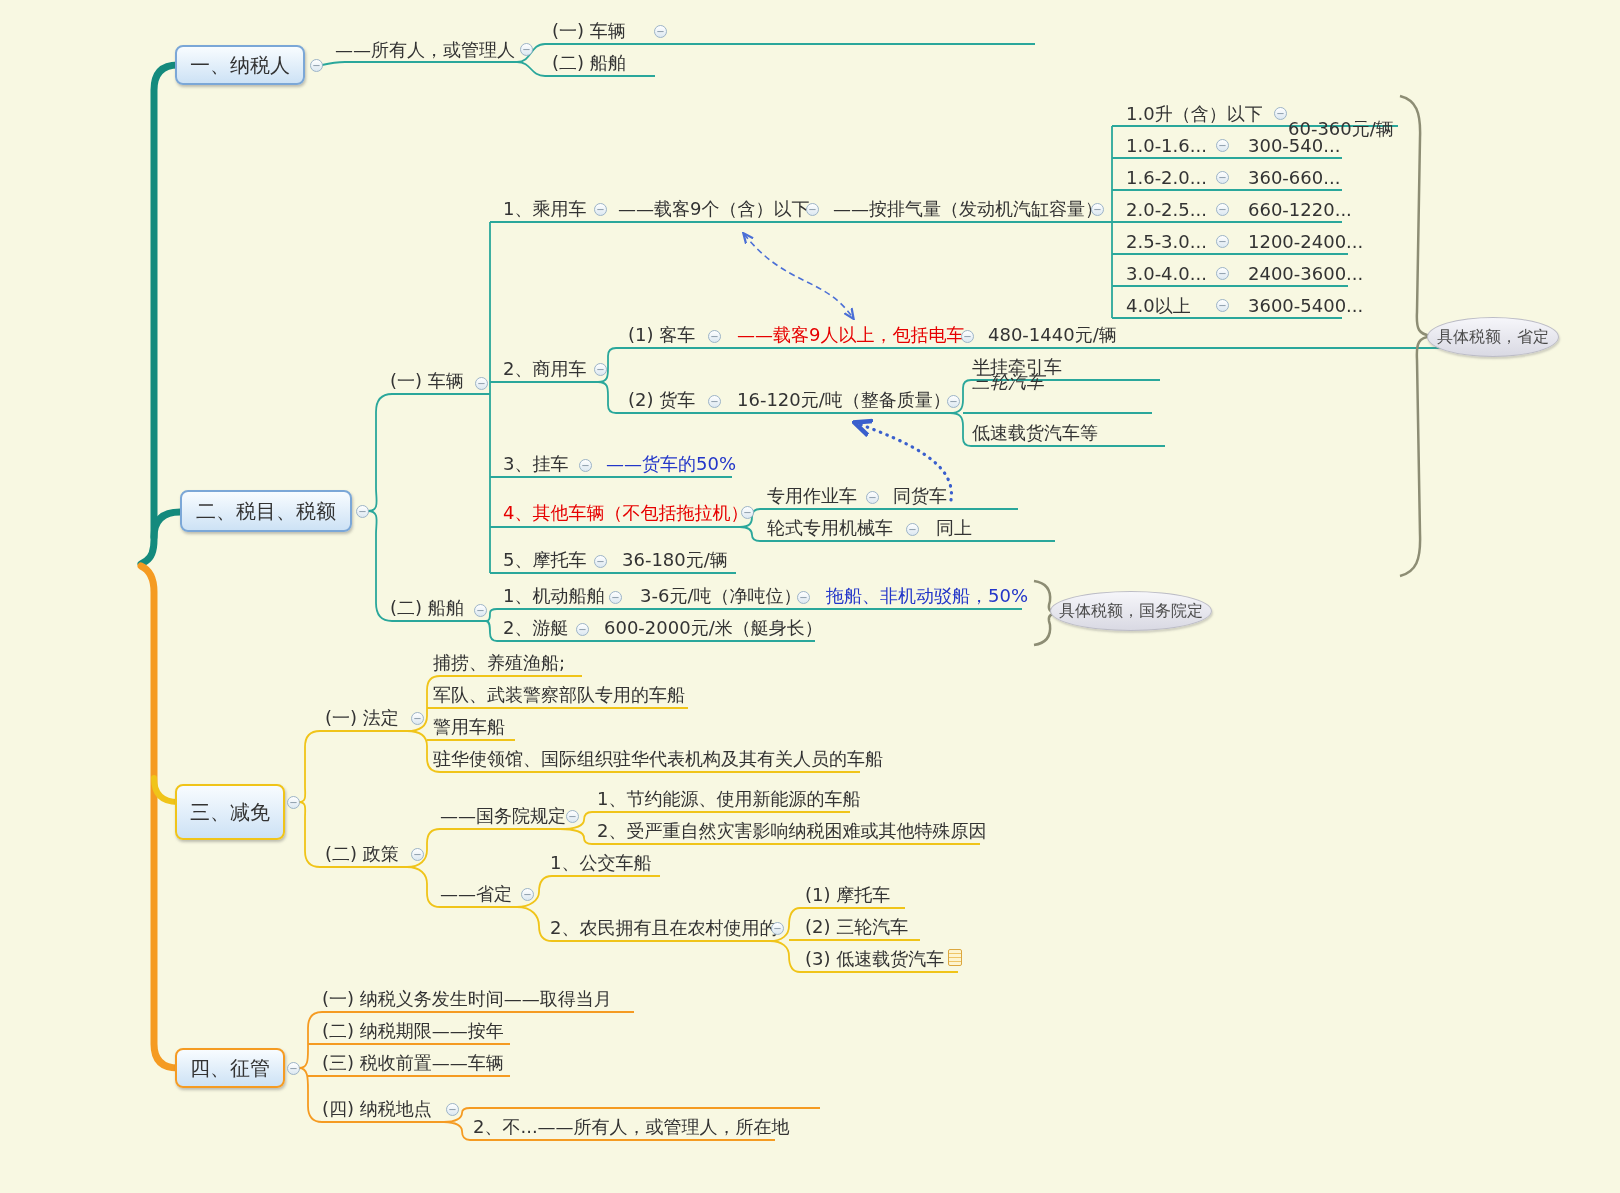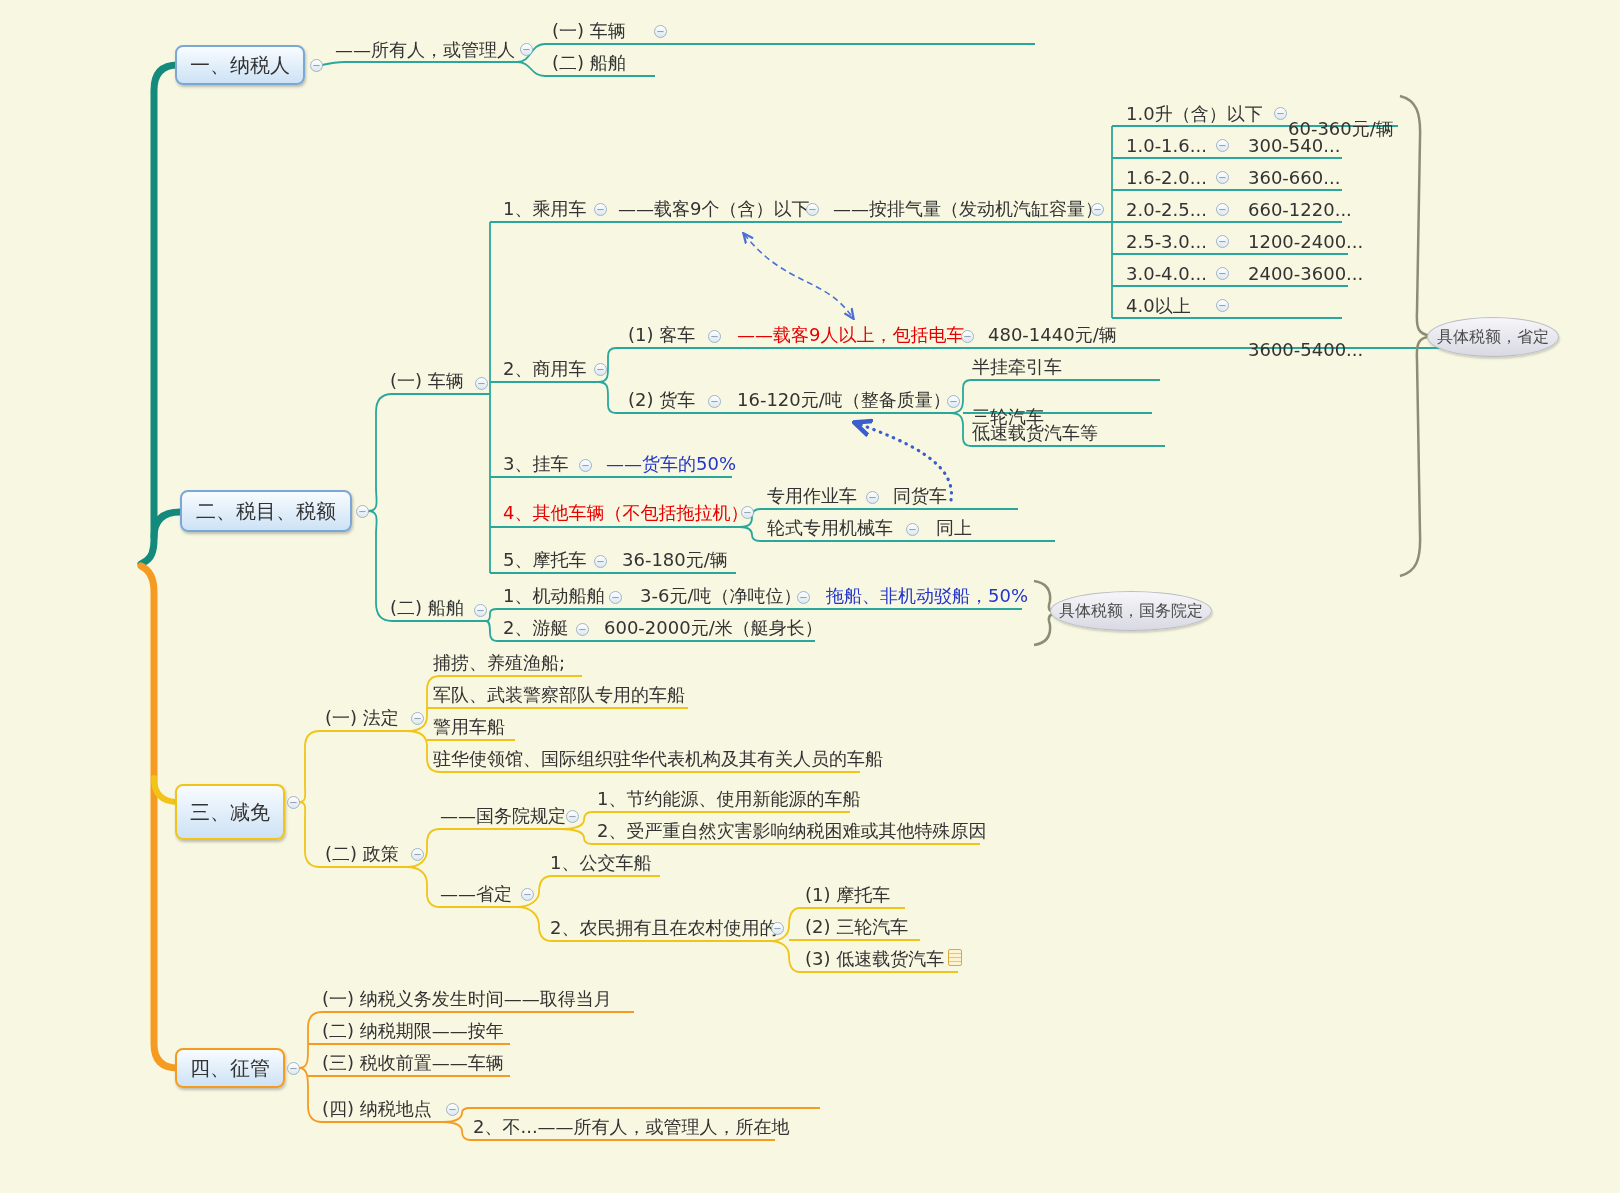--- a/index.html
+++ b/index.html
@@ -122,30 +122,30 @@
 <div class="t" style="left:1248px;top:134px;">300-540...</div>
 <div class="t" style="left:1126px;top:166px;">1.6-2.0...</div>
 <div class="t" style="left:1248px;top:166px;">360-660...</div>
 <div class="t" style="left:1126px;top:198px;">2.0-2.5...</div>
 <div class="t" style="left:1248px;top:198px;">660-1220...</div>
 <div class="t" style="left:1126px;top:230px;">2.5-3.0...</div>
 <div class="t" style="left:1248px;top:230px;">1200-2400...</div>
 <div class="t" style="left:1126px;top:262px;">3.0-4.0...</div>
 <div class="t" style="left:1248px;top:262px;">2400-3600...</div>
 <div class="t" style="left:1126px;top:294px;">4.0以上</div>
-<div class="t" style="left:1248px;top:294px;margin-top:44px;">3600-5400...</div>
+<div class="t" style="left:1248px;top:294px;">3600-5400...</div>
 
 <div class="t" style="left:503px;top:357px;">2、商用车</div>
 <div class="t" style="left:628px;top:323px;">(1) 客车</div>
 <div class="t red" style="left:737px;top:323px;">——载客9人以上，包括电车</div>
 <div class="t" style="left:988px;top:323px;">480-1440元/辆</div>
 <div class="t" style="left:628px;top:388px;">(2) 货车</div>
 <div class="t" style="left:737px;top:388px;">16-120元/吨（整备质量）</div>
 <div class="t" style="left:972px;top:355px;">半挂牵引车</div>
-<div class="t" style="left:972px;top:405px;">三轮汽车</div>
+<div class="t" style="left:972px;top:370px;font-style:italic;">三轮汽车</div>
 <div class="t" style="left:972px;top:421px;">低速载货汽车等</div>
 
 <div class="t" style="left:503px;top:452px;">3、挂车</div>
 <div class="t blue" style="left:606px;top:452px;">——货车的50%</div>
 
 <div class="t red" style="left:503px;top:501px;">4、其他车辆（不包括拖拉机）</div>
 <div class="t" style="left:767px;top:484px;">专用作业车</div>
 <div class="t" style="left:893px;top:484px;">同货车</div>
 <div class="t" style="left:767px;top:516px;">轮式专用机械车</div>
 <div class="t" style="left:936px;top:516px;">同上</div>

